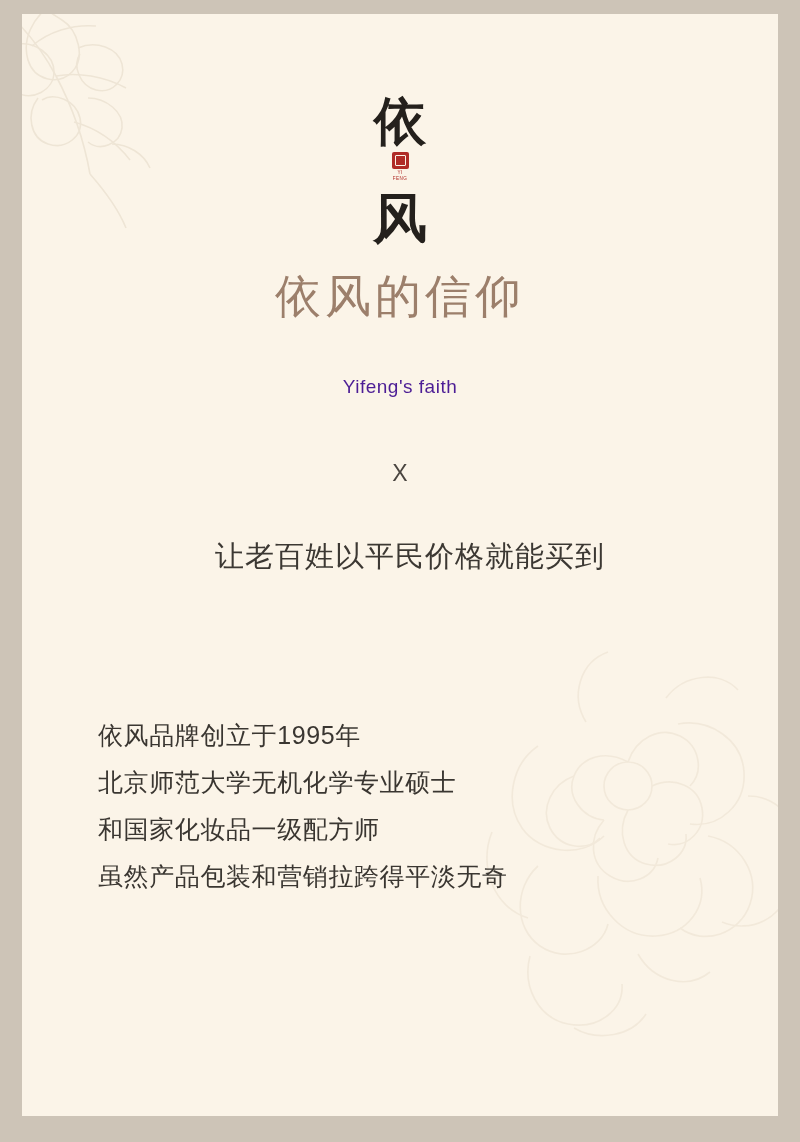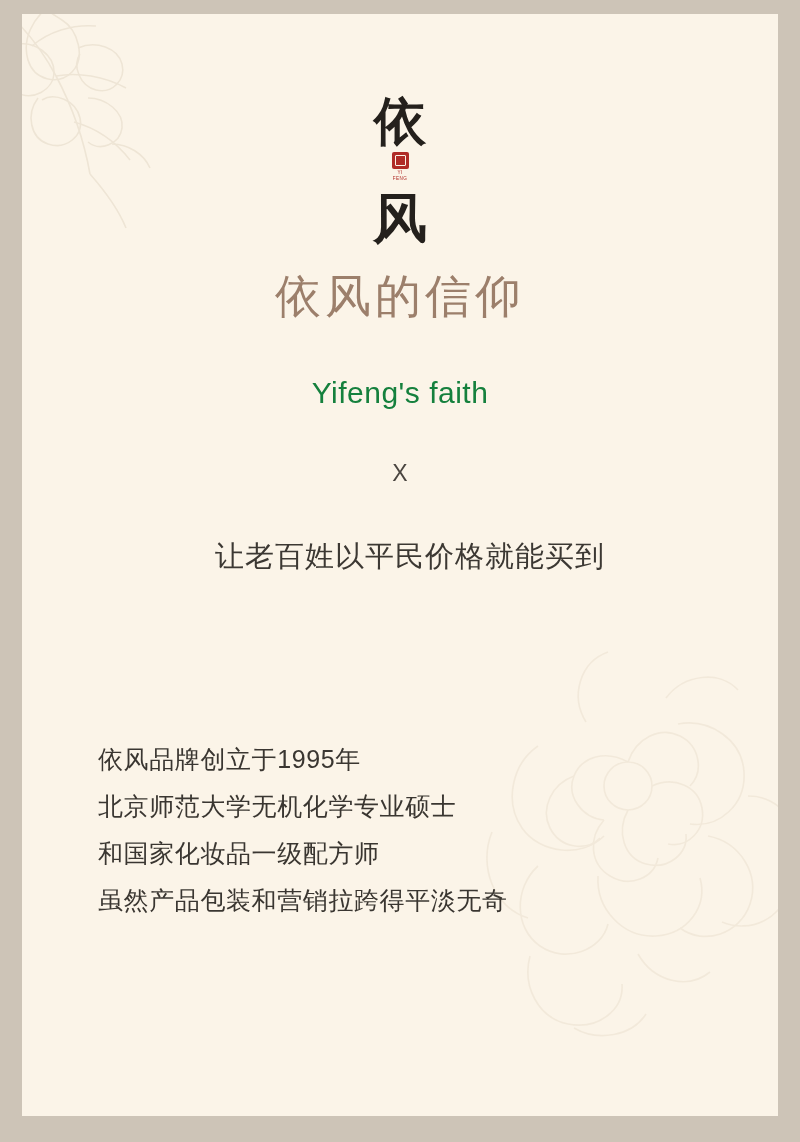--- a/index.html
+++ b/index.html
@@ -133,23 +133,23 @@
     color: #9c7f6b;
     font-weight: normal;
   }
   .title-en {
     position: absolute;
     top: 362px;
     left: 0;
     right: 0;
     text-align: center;
     font-family: "Liberation Sans", sans-serif;
-    font-size: 30px;
+    font-size: 19px;
     letter-spacing: 0.5px;
-    color: #15803d;
+    color: #4c1d95;
   }
   .x-mark {
     position: absolute;
     top: 446px;
     left: 0;
     right: 0;
     text-align: center;
     font-family: "Liberation Sans", sans-serif;
     font-size: 23px;
     color: #4a4540;
@@ -165,21 +165,21 @@
     font-size: 29px;
     line-height: 48px;
     color: #3c3833;
     letter-spacing: 1px;
   }
   .slogan div { white-space: nowrap; padding-left: 20px; }
 
   
   .body-copy {
     position: absolute;
-    top: 722px;
+    top: 698px;
     left: 76px;
     right: 60px;
     font-family: "Liberation Sans", sans-serif;
     font-size: 25px;
     line-height: 47px;
     color: #3a3631;
     letter-spacing: 0.6px;
   }
   .body-copy div { white-space: nowrap; }
 </style>

